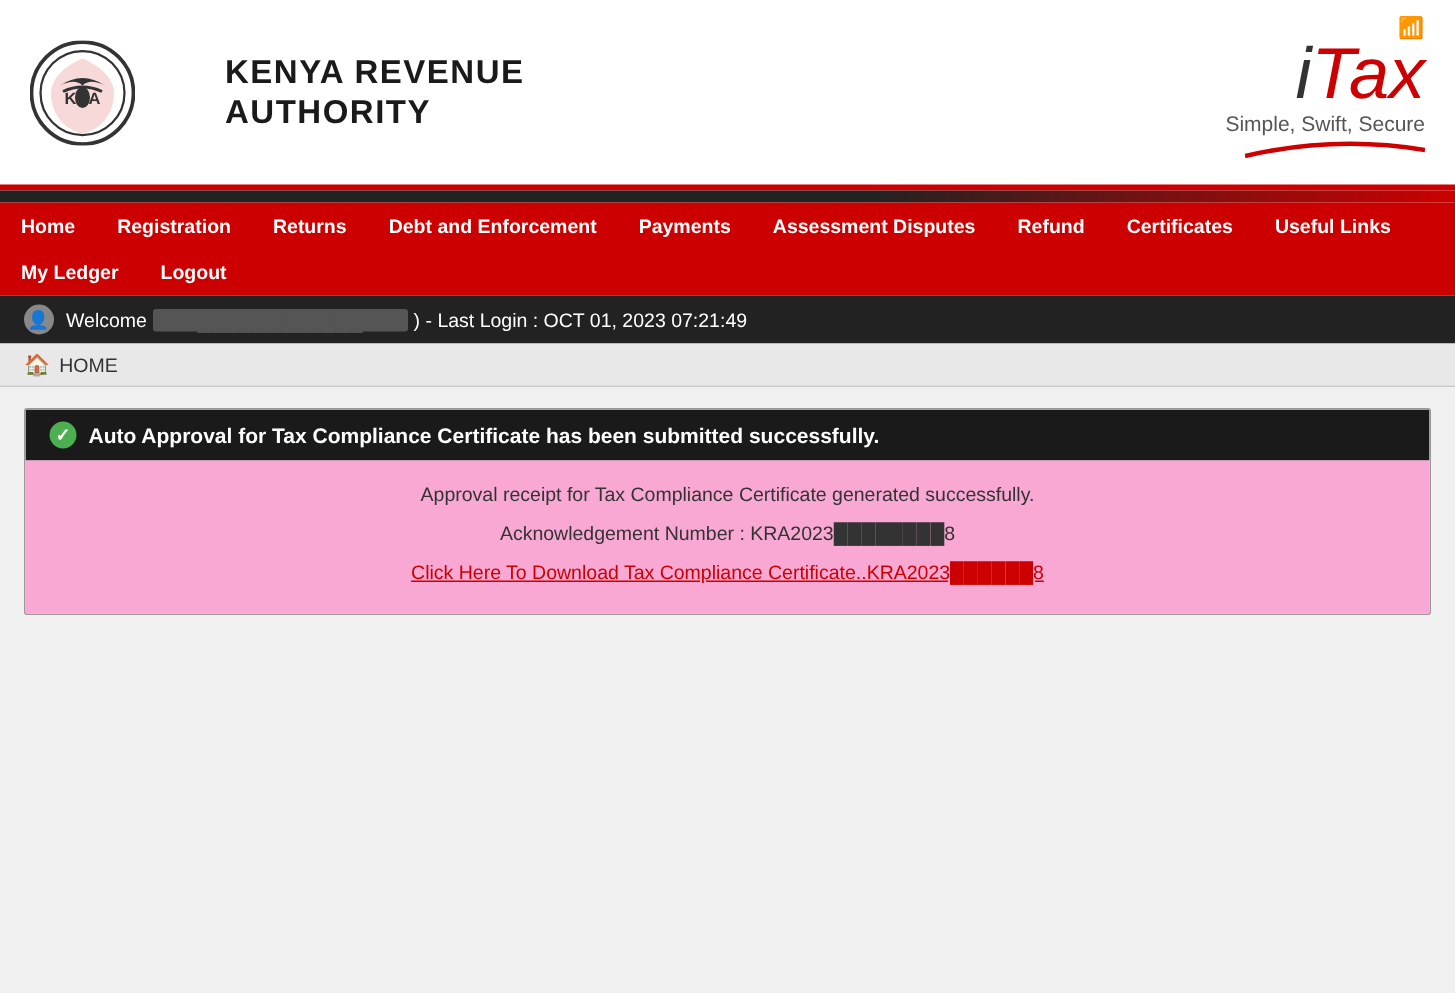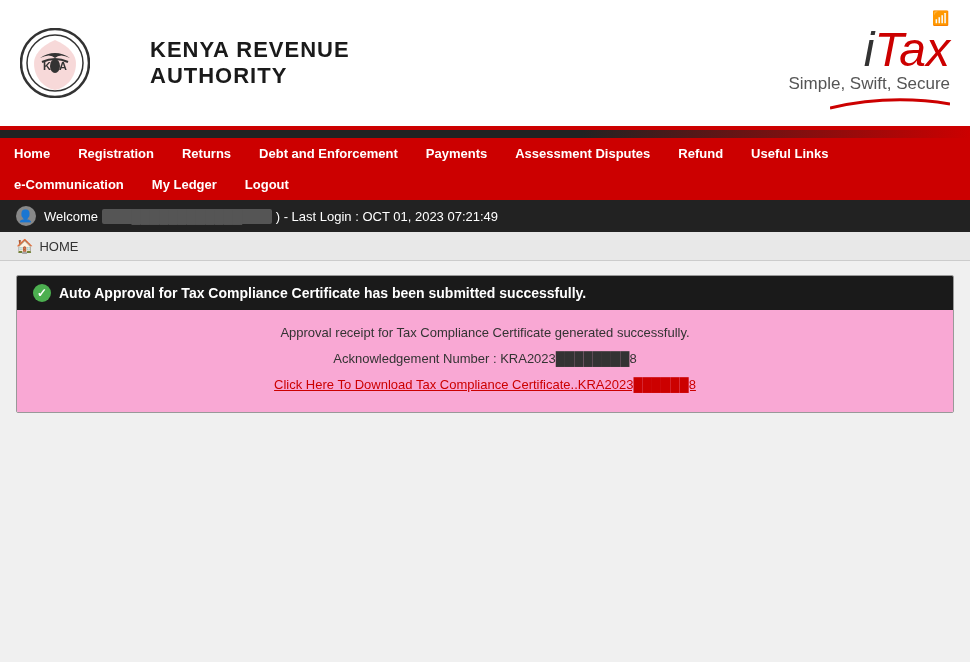--- a/index.html
+++ b/index.html
@@ -39,21 +39,21 @@
       font-size: 48px;
       font-weight: normal;
       color: #cc0000;
       font-style: italic;
       line-height: 1;
     }
     .itax-brand span.i-letter {
       color: #333;
     }
     .itax-tagline {
-      font-size: 17px;
+      font-size: 14px;
       color: #555;
       text-align: center;
     }
     .itax-wifi {
       font-size: 14px;
       color: #cc0000;
     }
 
     
     .deco-bar {
@@ -232,24 +232,24 @@
 
 <nav class="nav-bar">
   <div class="nav-row1">
     <a href="#">Home</a>
     <a href="#">Registration</a>
     <a href="#">Returns</a>
     <a href="#">Debt and Enforcement</a>
     <a href="#">Payments</a>
     <a href="#">Assessment Disputes</a>
     <a href="#">Refund</a>
+    <a href="#">Certificates</a>
     <a href="#">Useful Links</a>
   </div>
   <div class="nav-row2">
-    <a href="#">e-Communication</a>
     <a href="#">My Ledger</a>
     <a href="#">Logout</a>
   </div>
 </nav>
 
 <div class="welcome-bar">
   <span class="user-icon">👤</span>
   <span>
     Welcome <span style="background:#555; color:#555; border-radius:2px; padding:0 30px;">████████████</span> ) - Last Login : OCT 01, 2023 07:21:49
   </span>

